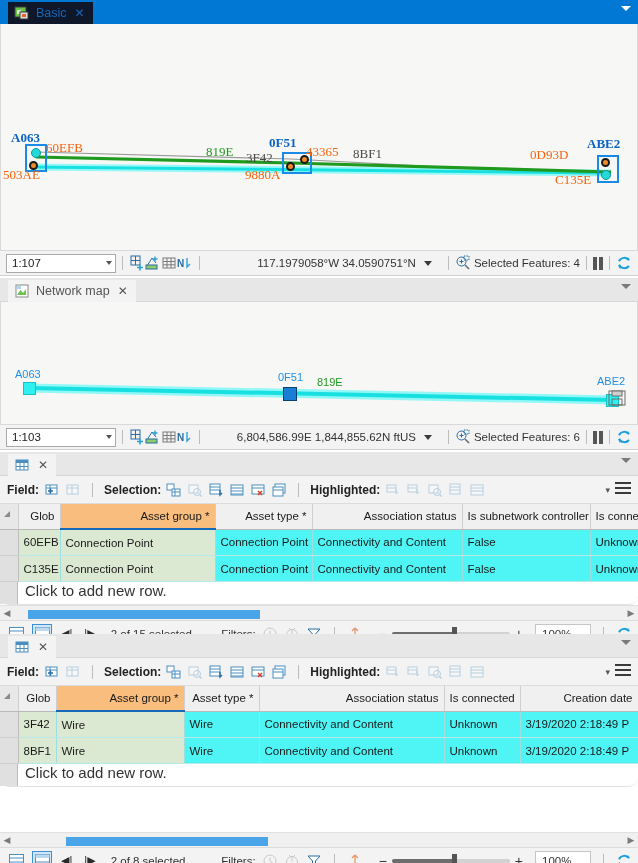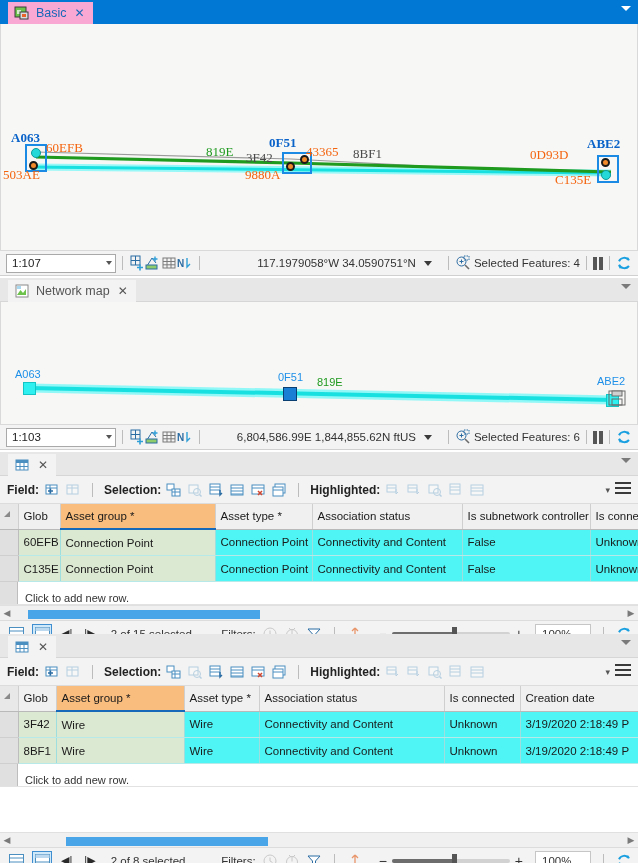--- a/index.html
+++ b/index.html
@@ -14,21 +14,21 @@
 
   
   .tabstrip{height:24px;position:relative;box-sizing:border-box;}
   .tabstrip.active{background:#0078d4;}
   .tabstrip.inactive{background:#e7e7e7;border-bottom:1px solid #d6d6d6;}
   .tab{
     position:absolute;left:8px;top:2px;height:22px;
     display:flex;align-items:center;gap:6px;
     padding:0 8px 0 6px;box-sizing:border-box;
   }
-  .tab.sel-blue{background:#f9a8d4;}
+  .tab.sel-blue{background:#0f172a;}
   .tab.sel-grey{background:#f3f3f3;}
   .tab .tlabel{font-size:12.5px;white-space:nowrap;}
   .tab.sel-blue .tlabel{color:#1668b8;}
   .tab.sel-grey .tlabel{color:#555;}
   .tab .tclose{font-size:12px;line-height:1;padding-left:2px;}
   .tab.sel-blue .tclose{color:#1668b8;}
   .tab.sel-grey .tclose{color:#555;}
   .tabstrip .chev{
     position:absolute;right:7px;top:6px;width:0;height:0;
     border-left:5px solid transparent;border-right:5px solid transparent;
@@ -83,37 +83,37 @@
   }
   .tbl-toolbar .tlabelbold{font-weight:bold;}
   .hmenu{position:absolute;right:7px;top:6px;width:16px;}
   .hmenu i{display:block;height:2px;background:#3a3a3a;margin-bottom:3px;}
   .tinydd{position:absolute;right:28px;top:9px;color:#555;font-size:9px;}
 
   table.grid{border-collapse:collapse;table-layout:fixed;width:100%;
              font-size:11.5px;color:#1a1a1a;}
   table.grid th{
     background:#f0f0f0;border-right:1px solid #cfcfcf;border-bottom:1px solid #b9b9b9;
-    font-weight:normal;text-align:left;padding:2px 5px;height:20px;
+    font-weight:normal;text-align:right;padding:2px 5px;height:20px;
     white-space:nowrap;overflow:hidden;
   }
   table.grid th.hl{background:#f9bd7e;border-bottom:2px solid #1668b8;}
   table.grid th.rowhdr{background:#e8e8e8;width:18px;padding:0;position:relative;}
   table.grid td{
     border-right:1px solid #9fdede;border-bottom:1px solid #b7e9e9;
     padding:2px 5px;height:21px;white-space:nowrap;overflow:hidden;
     background:#4ff5f5;
   }
   table.grid td.rowhdr{background:#e0e0e0;border-right:1px solid #bdbdbd;
     border-bottom:1px solid #cfcfcf;width:18px;padding:0;}
   table.grid td.shade{background:#dce9d2;}
   .rowtri{position:absolute;left:4px;top:7px;width:0;height:0;
     border-left:6px solid transparent;border-bottom:6px solid #8a8a8a;}
   .addrow{height:22px;background:#ffffff;border-bottom:1px solid #e2e2e2;
-    display:flex;align-items:flex-end;font-size:11px;color:#333;}
+    display:flex;align-items:flex-start;font-size:15px;color:#333;border-radius:9px;}
   .addrow .rh{width:18px;height:22px;background:#e0e0e0;
               border-right:1px solid #bdbdbd;box-sizing:border-box;}
   .addrow .txt{padding-left:7px;}
 
   .hscroll{height:14px;background:#f0f0f0;border-top:1px solid #e0e0e0;
     display:flex;align-items:center;position:relative;}
   .hscroll .arrowL,.hscroll .arrowR{width:14px;text-align:center;color:#7a7a7a;font-size:9px;}
   .hscroll .track{position:absolute;left:14px;right:14px;top:2px;bottom:2px;background:#f0f0f0;}
   .hscroll .thumb{position:absolute;top:2px;height:9px;background:#4aa5e8;}
 

